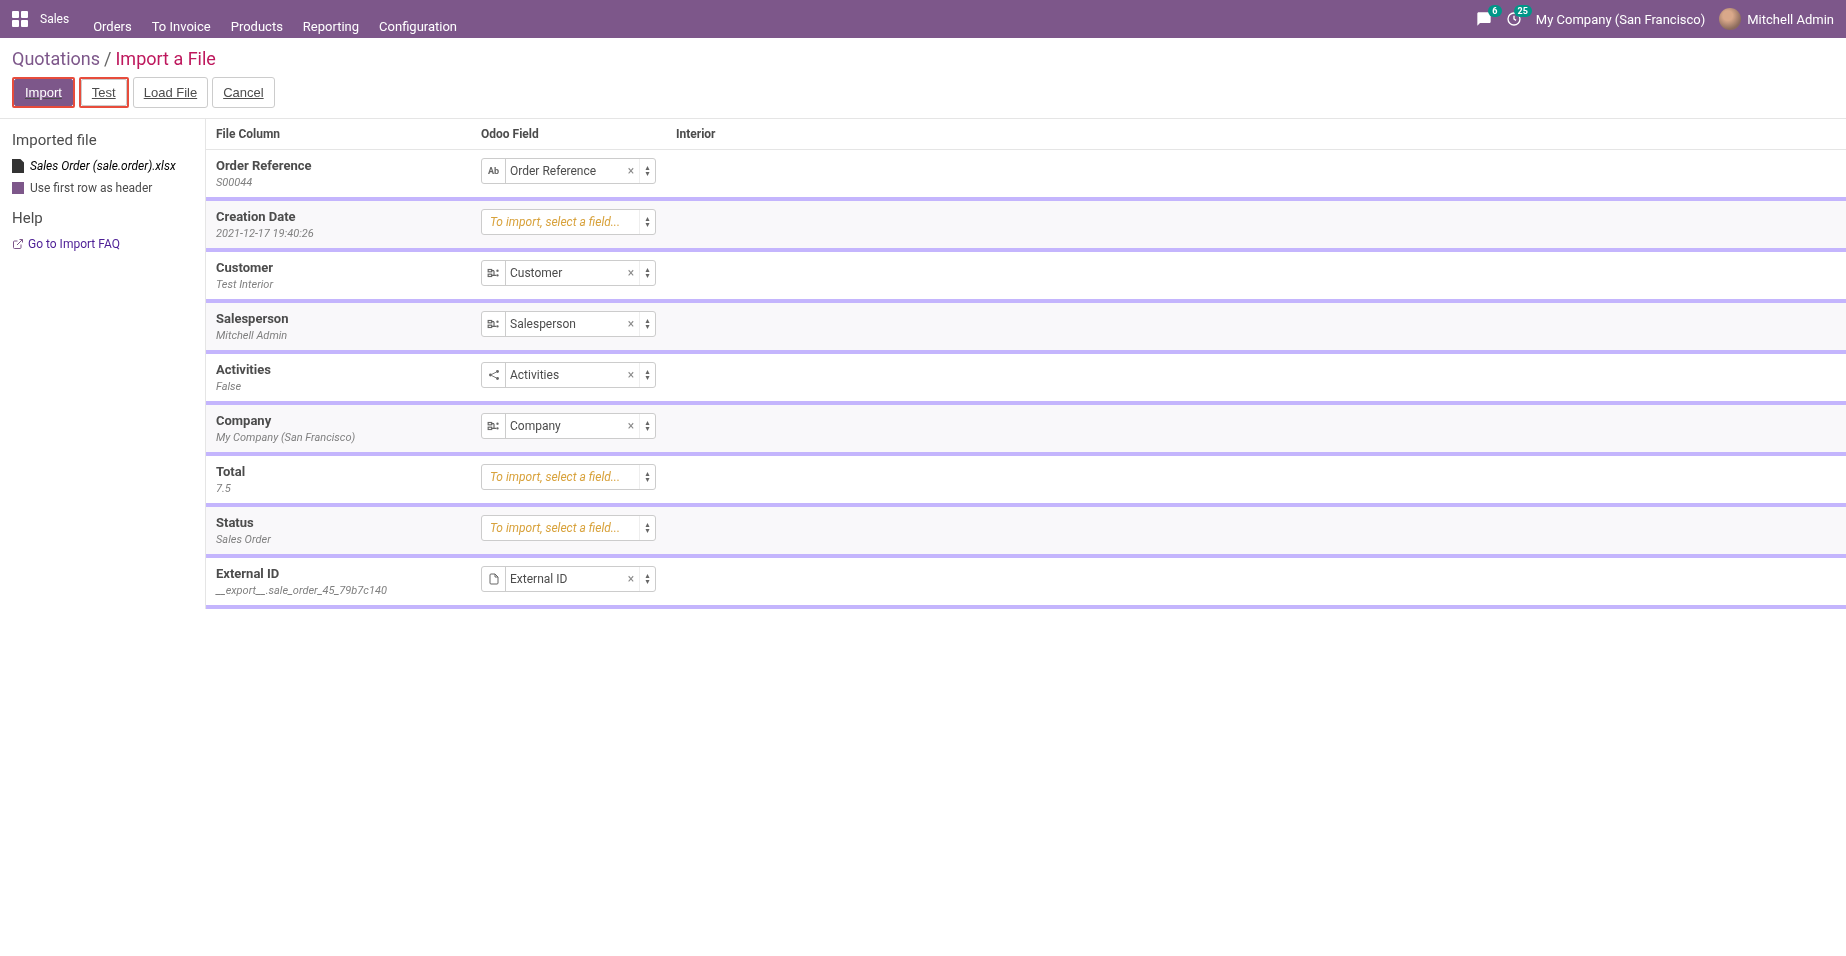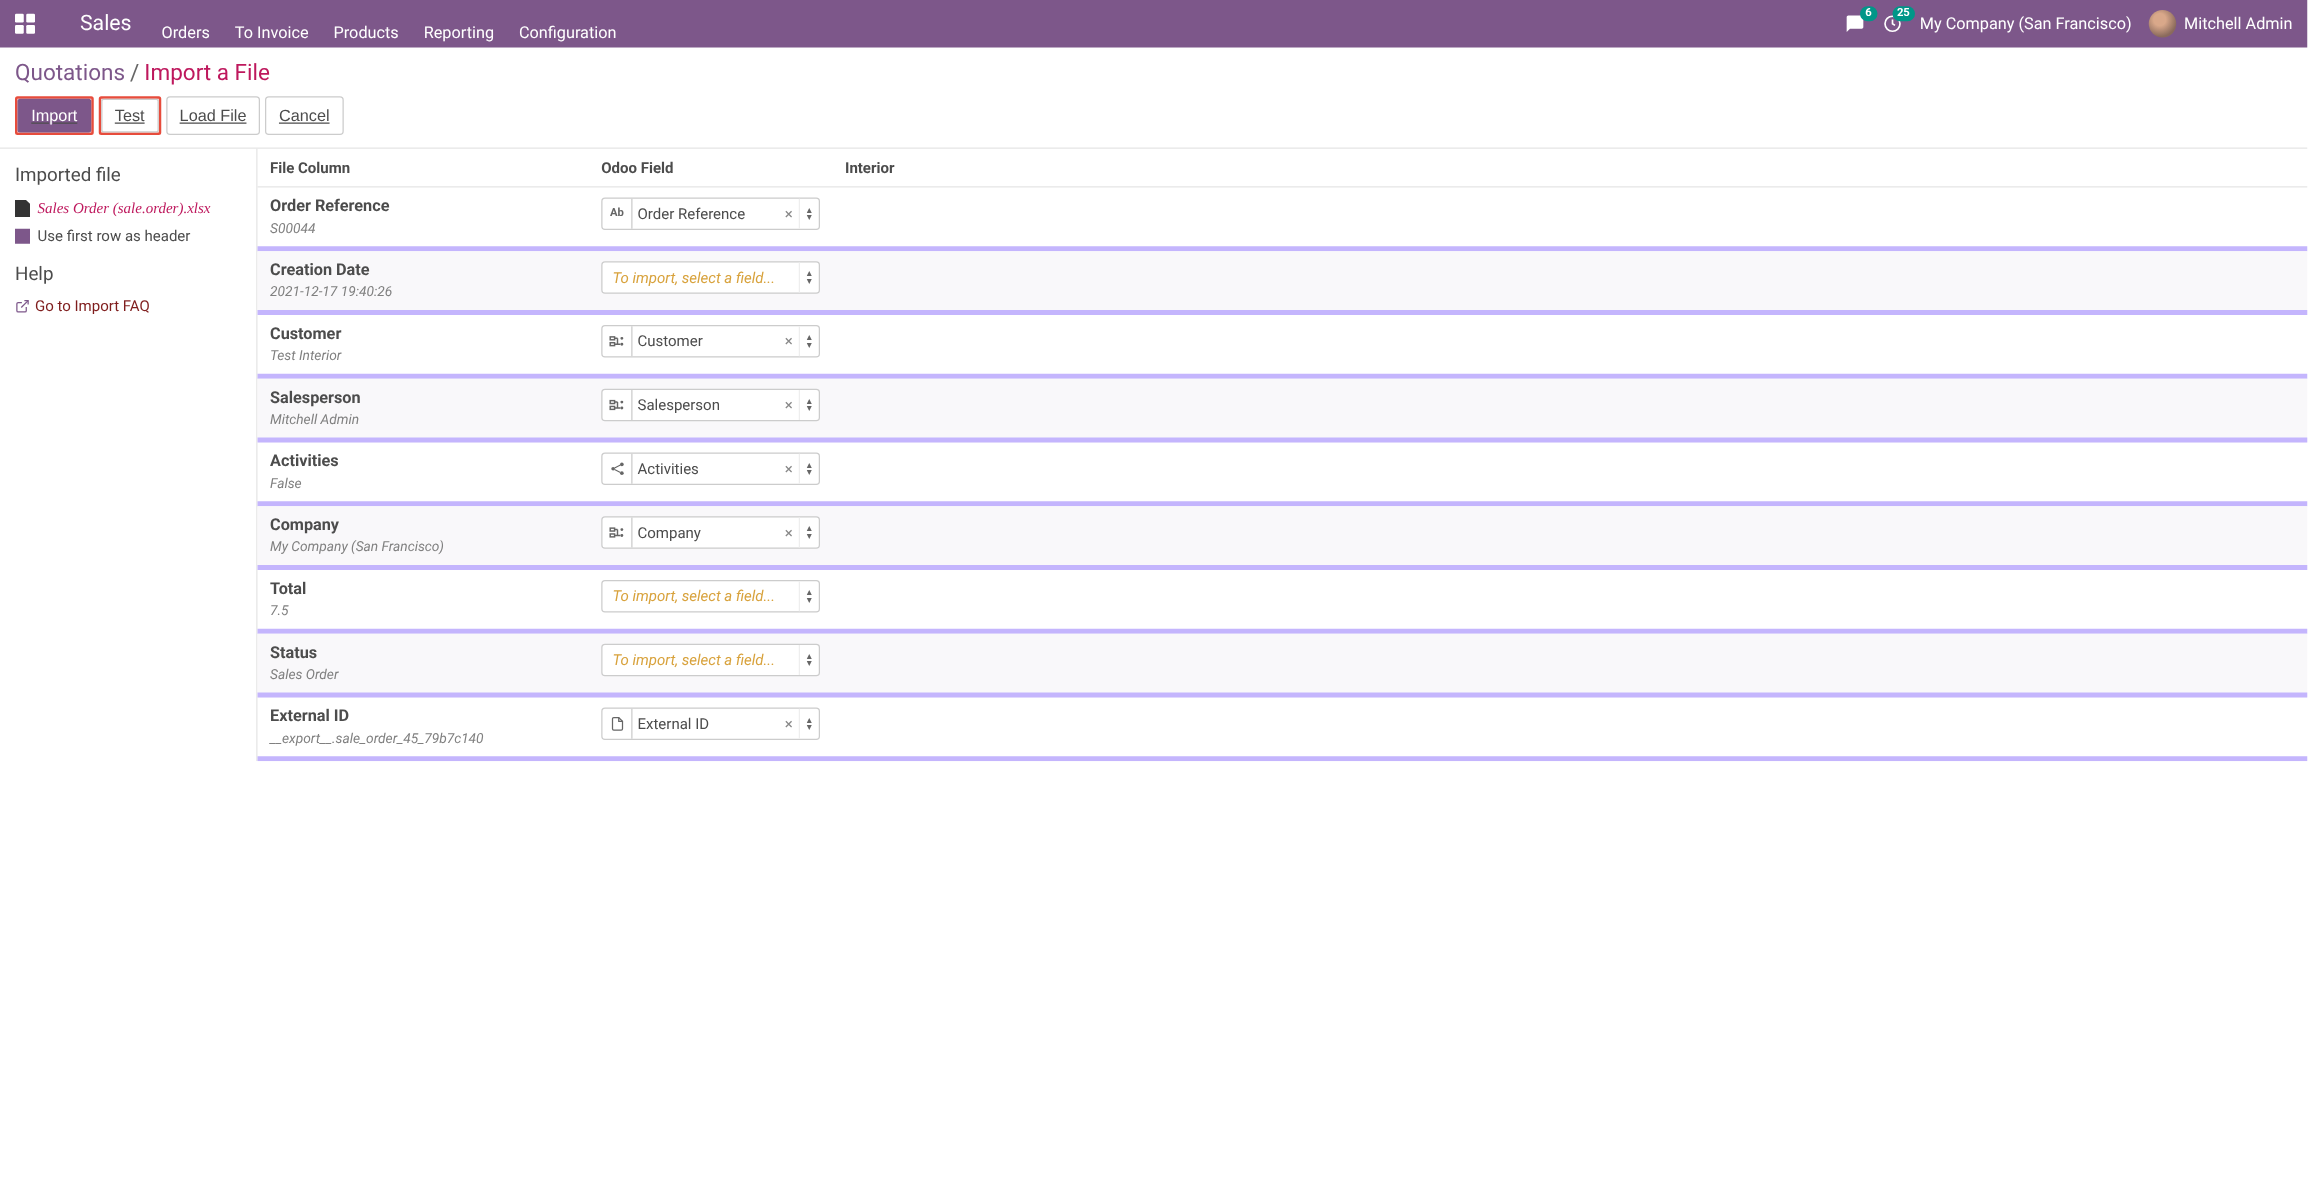--- a/index.html
+++ b/index.html
@@ -1,20 +1,20 @@
 <!DOCTYPE html>
 <html><head>
 <meta charset="utf-8">
 <style>
 * { box-sizing: border-box; margin: 0; padding: 0; }
 body { font-family: -apple-system, BlinkMacSystemFont, "Segoe UI", Roboto, "Helvetica Neue", Arial, sans-serif; font-size: 13px; color: #4c4c4c; background: #fff; }
 .navbar { background: #7d578a; height: 38px; display: flex; align-items: center; padding: 0 12px; color: #fff; }
 .apps-icon { width: 16px; height: 16px; margin-right: 12px; display: grid; grid-template-columns: 1fr 1fr; grid-template-rows: 1fr 1fr; gap: 2px; cursor: pointer; }
 .apps-icon span { background: #fff; border-radius: 1px; }
-.app-title { font-size: 17px; font-weight: 400; margin-right: 24px; margin-left: 24px; }
+.app-title { font-size: 12px; font-weight: 400; margin-right: 24px; }
 .nav-menu { display: flex; gap: 20px; flex: 1; margin-top: 15px; }
 .nav-menu a { color: #fff; text-decoration: none; font-size: 13px; cursor: pointer; }
 .nav-right { display: flex; align-items: center; gap: 14px; }
 .badge-wrap { position: relative; display: inline-flex; align-items: center; cursor: pointer; }
 .badge-wrap svg { width: 16px; height: 16px; }
 .badge { position: absolute; top: -6px; right: -10px; background: #009688; color: #fff; border-radius: 8px; font-size: 9px; font-weight: bold; padding: 1px 4px; min-width: 14px; text-align: center; }
 .company-name { color: #fff; font-size: 13px; cursor: pointer; }
 .user-name { color: #fff; font-size: 13px; cursor: pointer; display: flex; align-items: center; gap: 6px; }
 .avatar { width: 22px; height: 22px; border-radius: 50%; background: radial-gradient(circle at 40% 35%, #d9a88a 25%, #8a6a5c 70%); }
 .header-area { padding: 10px 12px 0 12px; }
@@ -23,25 +23,25 @@
 .breadcrumb .sep { color: #666; margin: 0 4px; }
 .breadcrumb .current { color: #be185d; text-align: center; }
 .btn-row { display: flex; gap: 4px; margin-bottom: 10px; text-decoration: underline; }
 .btn { border: 1px solid #ccc; background: #fff; padding: 5px 10px; font-size: 13px; border-radius: 3px; cursor: pointer; color: #4c4c4c; }
 .btn.primary { background: #7d578a; color: #fff; border-color: #7d578a; }
 .highlight-box { border: 2px solid #e74c3c; border-radius: 2px; padding: 0; display: inline-flex; }
 .highlight-box .btn { border-radius: 2px; }
 .content-wrap { display: flex; border-top: 1px solid #e5e5e5; }
 .sidebar { width: 205px; padding: 12px; font-size: 13px; }
 .sidebar h4 { font-size: 15px; font-weight: 400; color: #4c4c4c; margin-bottom: 10px; }
-.file-line { display: flex; align-items: center; gap: 6px; margin-bottom: 8px; font-style: italic; font-size: 12px; color: #be185d; font-family: Liberation Serif, serif; }
+.file-line { display: flex; align-items: center; gap: 6px; margin-bottom: 8px; font-style: italic; font-size: 12px; color: #000000; }
 .file-icon { width: 12px; height: 14px; background: #333; clip-path: polygon(0 0, 70% 0, 100% 25%, 100% 100%, 0 100%); }
 .check-line { display: flex; align-items: center; gap: 6px; margin-bottom: 14px; font-size: 12px; }
 .check-box { width: 12px; height: 12px; background: #7d578a; }
-.link-out { color: #7f1d1d; cursor: pointer; font-size: 12px; display: flex; align-items: center; gap: 4px; }
+.link-out { color: #4c1d95; cursor: pointer; font-size: 12px; display: flex; align-items: center; gap: 4px; }
 .main-area { flex: 1; border-left: 1px solid #e5e5e5; }
 .table-header { display: flex; padding: 8px 10px; font-weight: bold; font-size: 12px; color: #4c4c4c; border-bottom: 1px solid #e5e5e5; }
 .col-file { width: 265px; }
 .col-field { width: 195px; }
 .col-comment { flex: 1; }
 .row { display: flex; align-items: flex-start; padding: 8px 10px; border-bottom: 4px solid #c4b5fd; min-height: 46px; }
 .row:nth-child(even) { background: #f9f8fa; }
 .row-label { font-weight: bold; font-size: 13px; color: #4c4c4c; }
 .row-sample { font-size: 11px; color: #808080; font-style: italic; margin-top: 3px; }
 .field-select { display: flex; align-items: center; border: 1px solid #ccc; border-radius: 3px; background: #fff; height: 26px; width: 175px; position: relative; }

